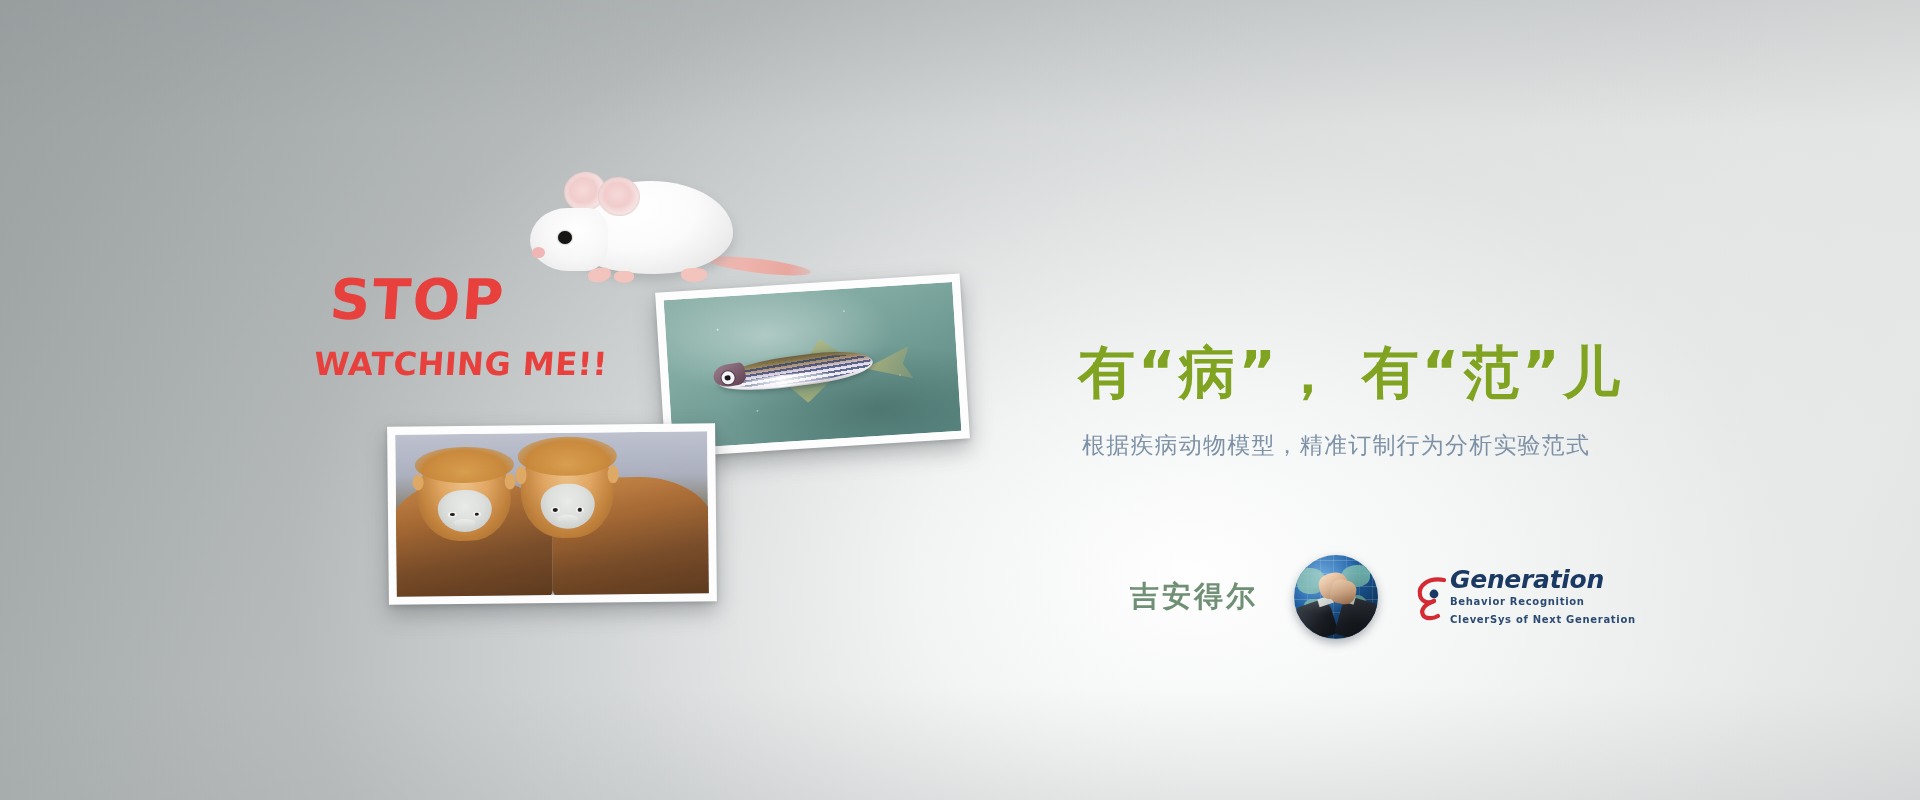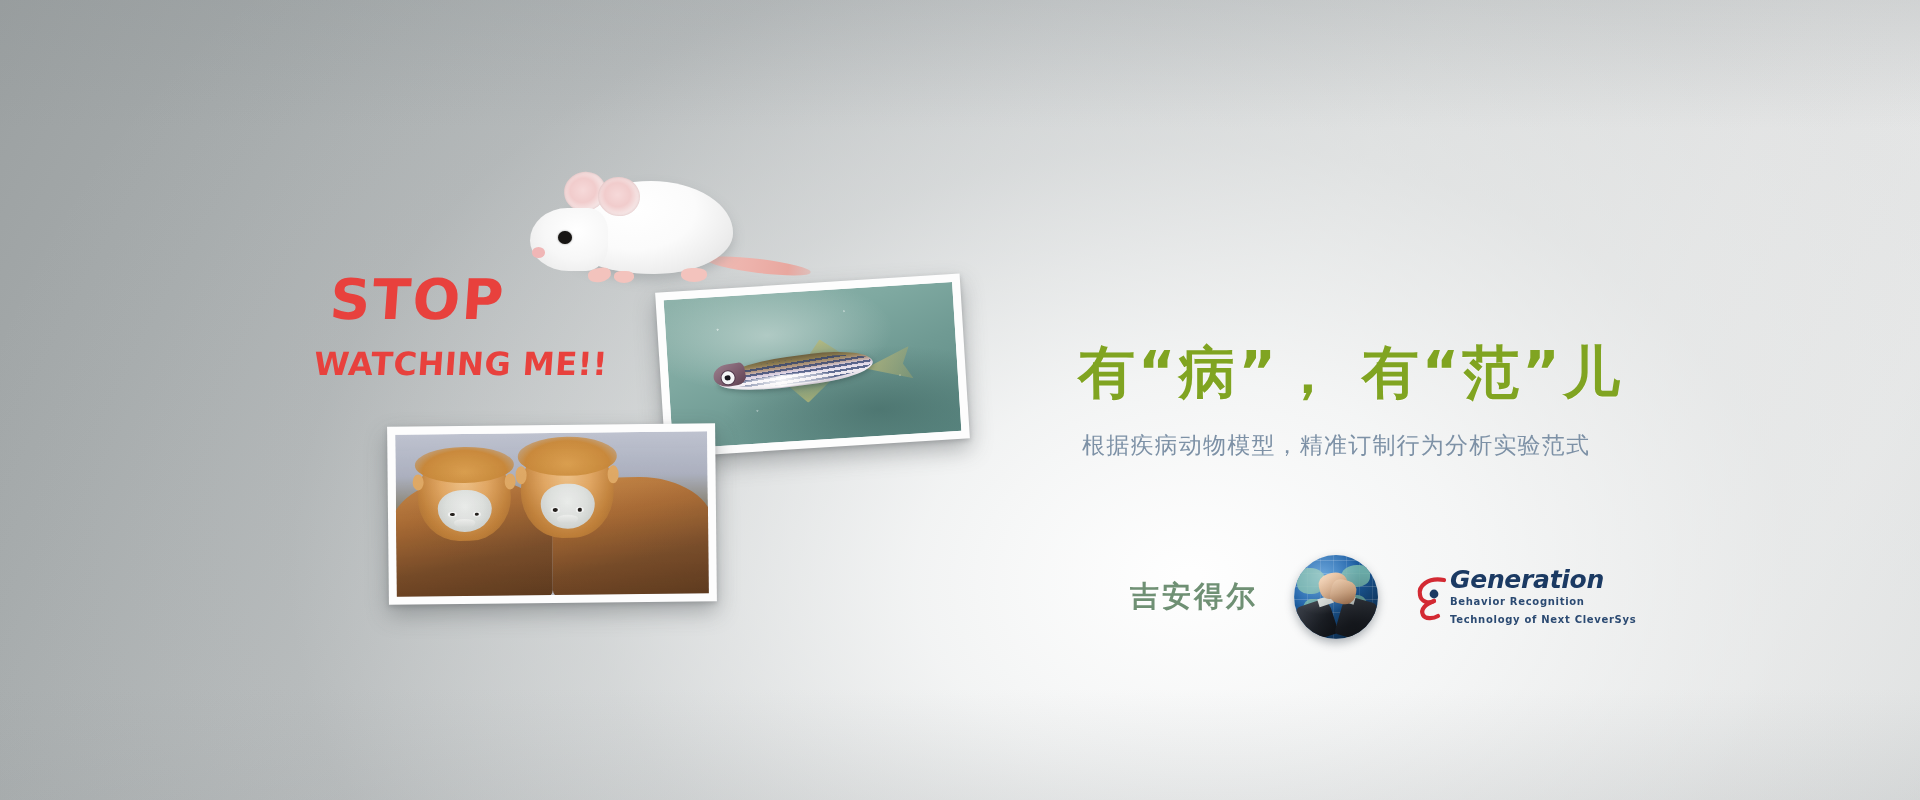--- a/index.html
+++ b/index.html
@@ -501,19 +501,19 @@
       <div class="cs-swoosh">
         <svg width="40" height="48" viewBox="0 0 40 48" xmlns="http://www.w3.org/2000/svg">
           <path d="M30 7 C14 4, 4 13, 6 22 C7 29, 15 31, 20 28" fill="none" stroke="#d32a33" stroke-width="4.2" stroke-linecap="round"></path>
           <path d="M20 28 C12 31, 6 36, 9 42 C11 46, 19 46, 24 43" fill="none" stroke="#d32a33" stroke-width="4.2" stroke-linecap="round"></path>
           <circle cx="20" cy="21" r="4.4" fill="#1b3a63"></circle>
         </svg>
       </div>
       <div class="cs-text">
         <div class="cs-name">Generation</div>
         <div class="cs-tag">Behavior Recognition</div>
-        <div class="cs-tag">Technology of Next CleverSys</div>
+        <div class="cs-tag">CleverSys of Next Generation</div>
       </div>
     </div>
 
   </div>
 
 </div>
 
 </body></html>

